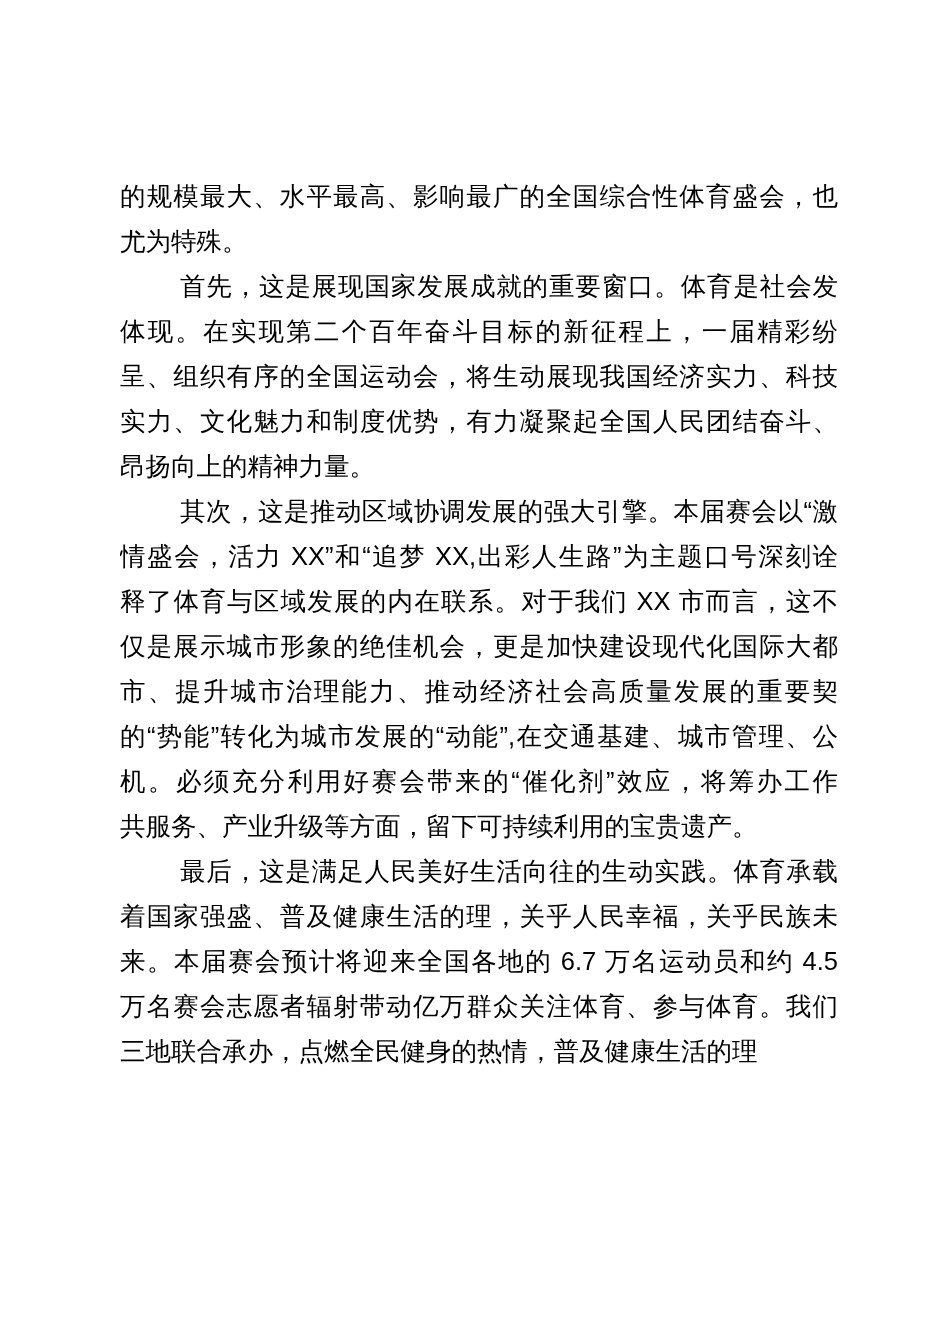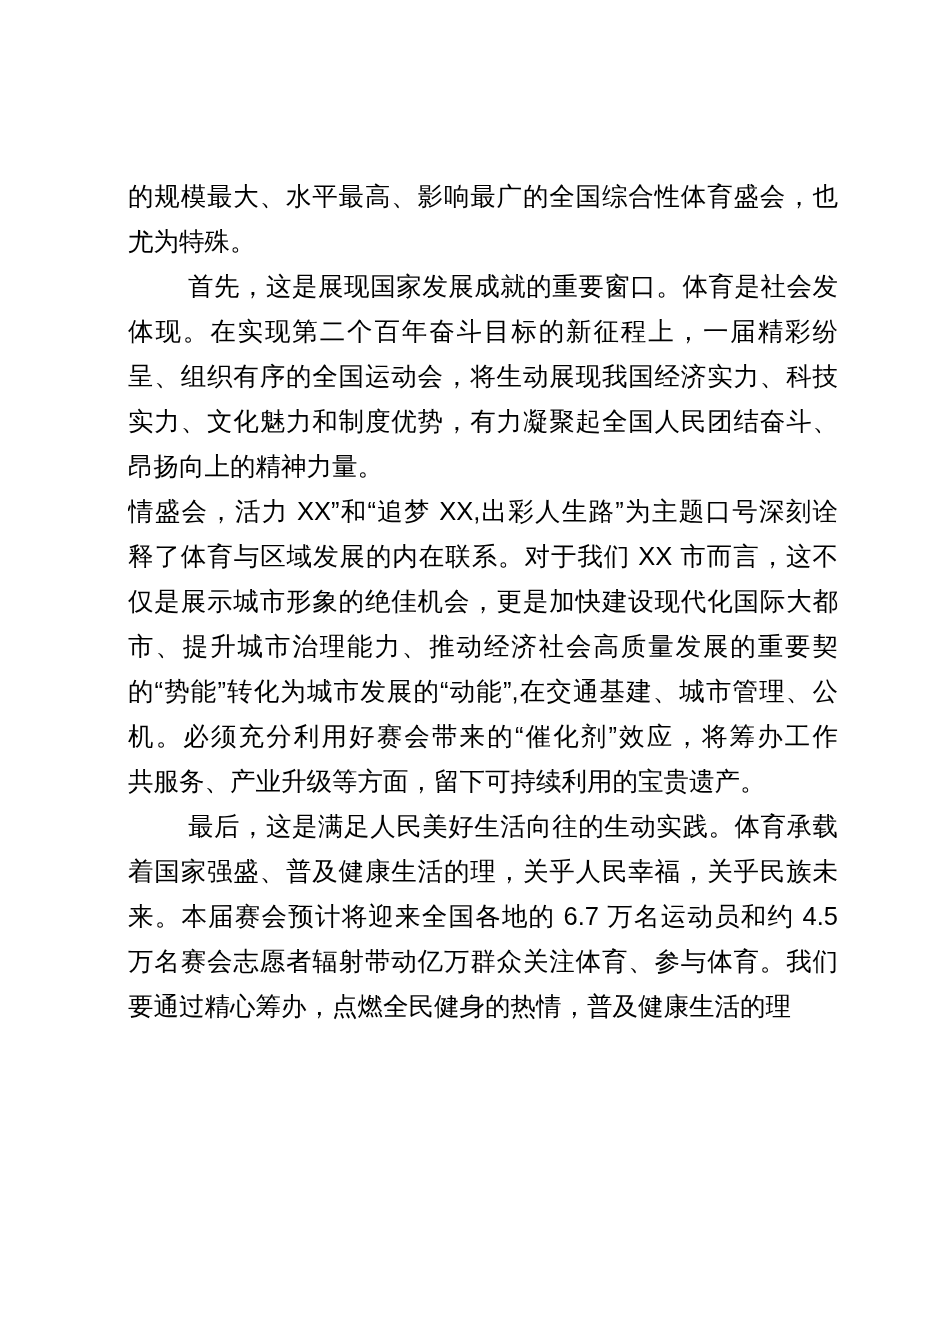--- a/index.html
+++ b/index.html
@@ -12,21 +12,20 @@
     height: 1344px;
     overflow: hidden;
     font-family: "Liberation Sans", sans-serif;
     color: #000000;
   }
   .page {
     width: 950px;
     height: 1344px;
     background: #ffffff;
     box-sizing: border-box;
-    padding-left: 8px;
   }
   .text-body {
     box-sizing: border-box;
     padding: 174px 112px 0 120px;
     font-size: 25.5px;
     line-height: 45px;
     color: #000000;
   }
   .paragraph {
     margin: 0;
@@ -56,29 +55,30 @@
         <div class="line last">尤为特殊。</div>
       </div>
       <div class="paragraph">
         <div class="line indent">首先，这是展现国家发展成就的重要窗口。体育是社会发</div>
         <div class="line">体现。在实现第二个百年奋斗目标的新征程上，一届精彩纷</div>
         <div class="line">呈、组织有序的全国运动会，将生动展现我国经济实力、科技</div>
         <div class="line">实力、文化魅力和制度优势，有力凝聚起全国人民团结奋斗、</div>
         <div class="line last">昂扬向上的精神力量。</div>
       </div>
       <div class="paragraph">
+        <div class="line indent">其次，这是推动区域协调发展的强大引擎。本届赛会以“激</div>
         <div class="line">情盛会，活力 XX”和“追梦 XX,出彩人生路”为主题口号深刻诠</div>
         <div class="line">释了体育与区域发展的内在联系。对于我们 XX 市而言，这不</div>
         <div class="line">仅是展示城市形象的绝佳机会，更是加快建设现代化国际大都</div>
         <div class="line">市、提升城市治理能力、推动经济社会高质量发展的重要契</div>
         <div class="line">的“势能”转化为城市发展的“动能”,在交通基建、城市管理、公</div>
         <div class="line">机。必须充分利用好赛会带来的“催化剂”效应，将筹办工作</div>
         <div class="line last">共服务、产业升级等方面，留下可持续利用的宝贵遗产。</div>
       </div>
       <div class="paragraph">
         <div class="line indent">最后，这是满足人民美好生活向往的生动实践。体育承载</div>
         <div class="line">着国家强盛、普及健康生活的理，关乎人民幸福，关乎民族未</div>
         <div class="line">来。本届赛会预计将迎来全国各地的 6.7 万名运动员和约 4.5</div>
         <div class="line">万名赛会志愿者辐射带动亿万群众关注体育、参与体育。我们</div>
-        <div class="line last">要通过精心筹办，点燃全民健身的热情，普及健康生活的理</div>
+        <div class="line last">三地联合承办，点燃全民健身的热情，普及健康生活的理</div>
       </div>
     </div>
 </div>
 
 </body></html>

